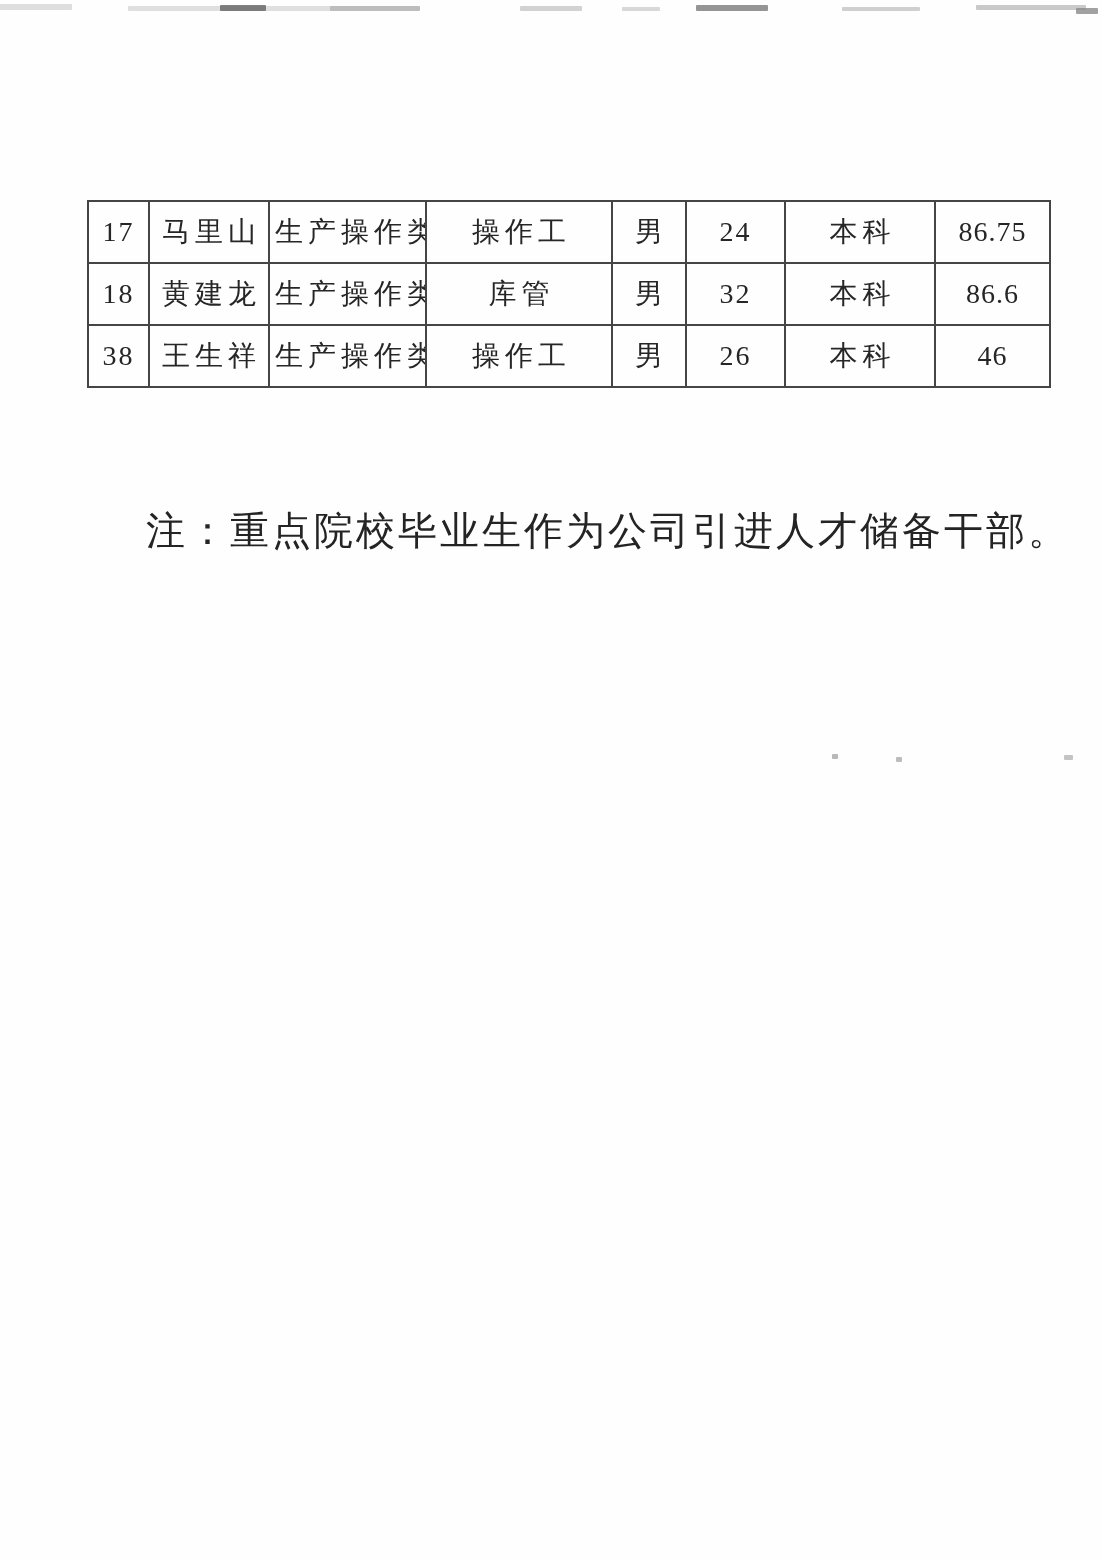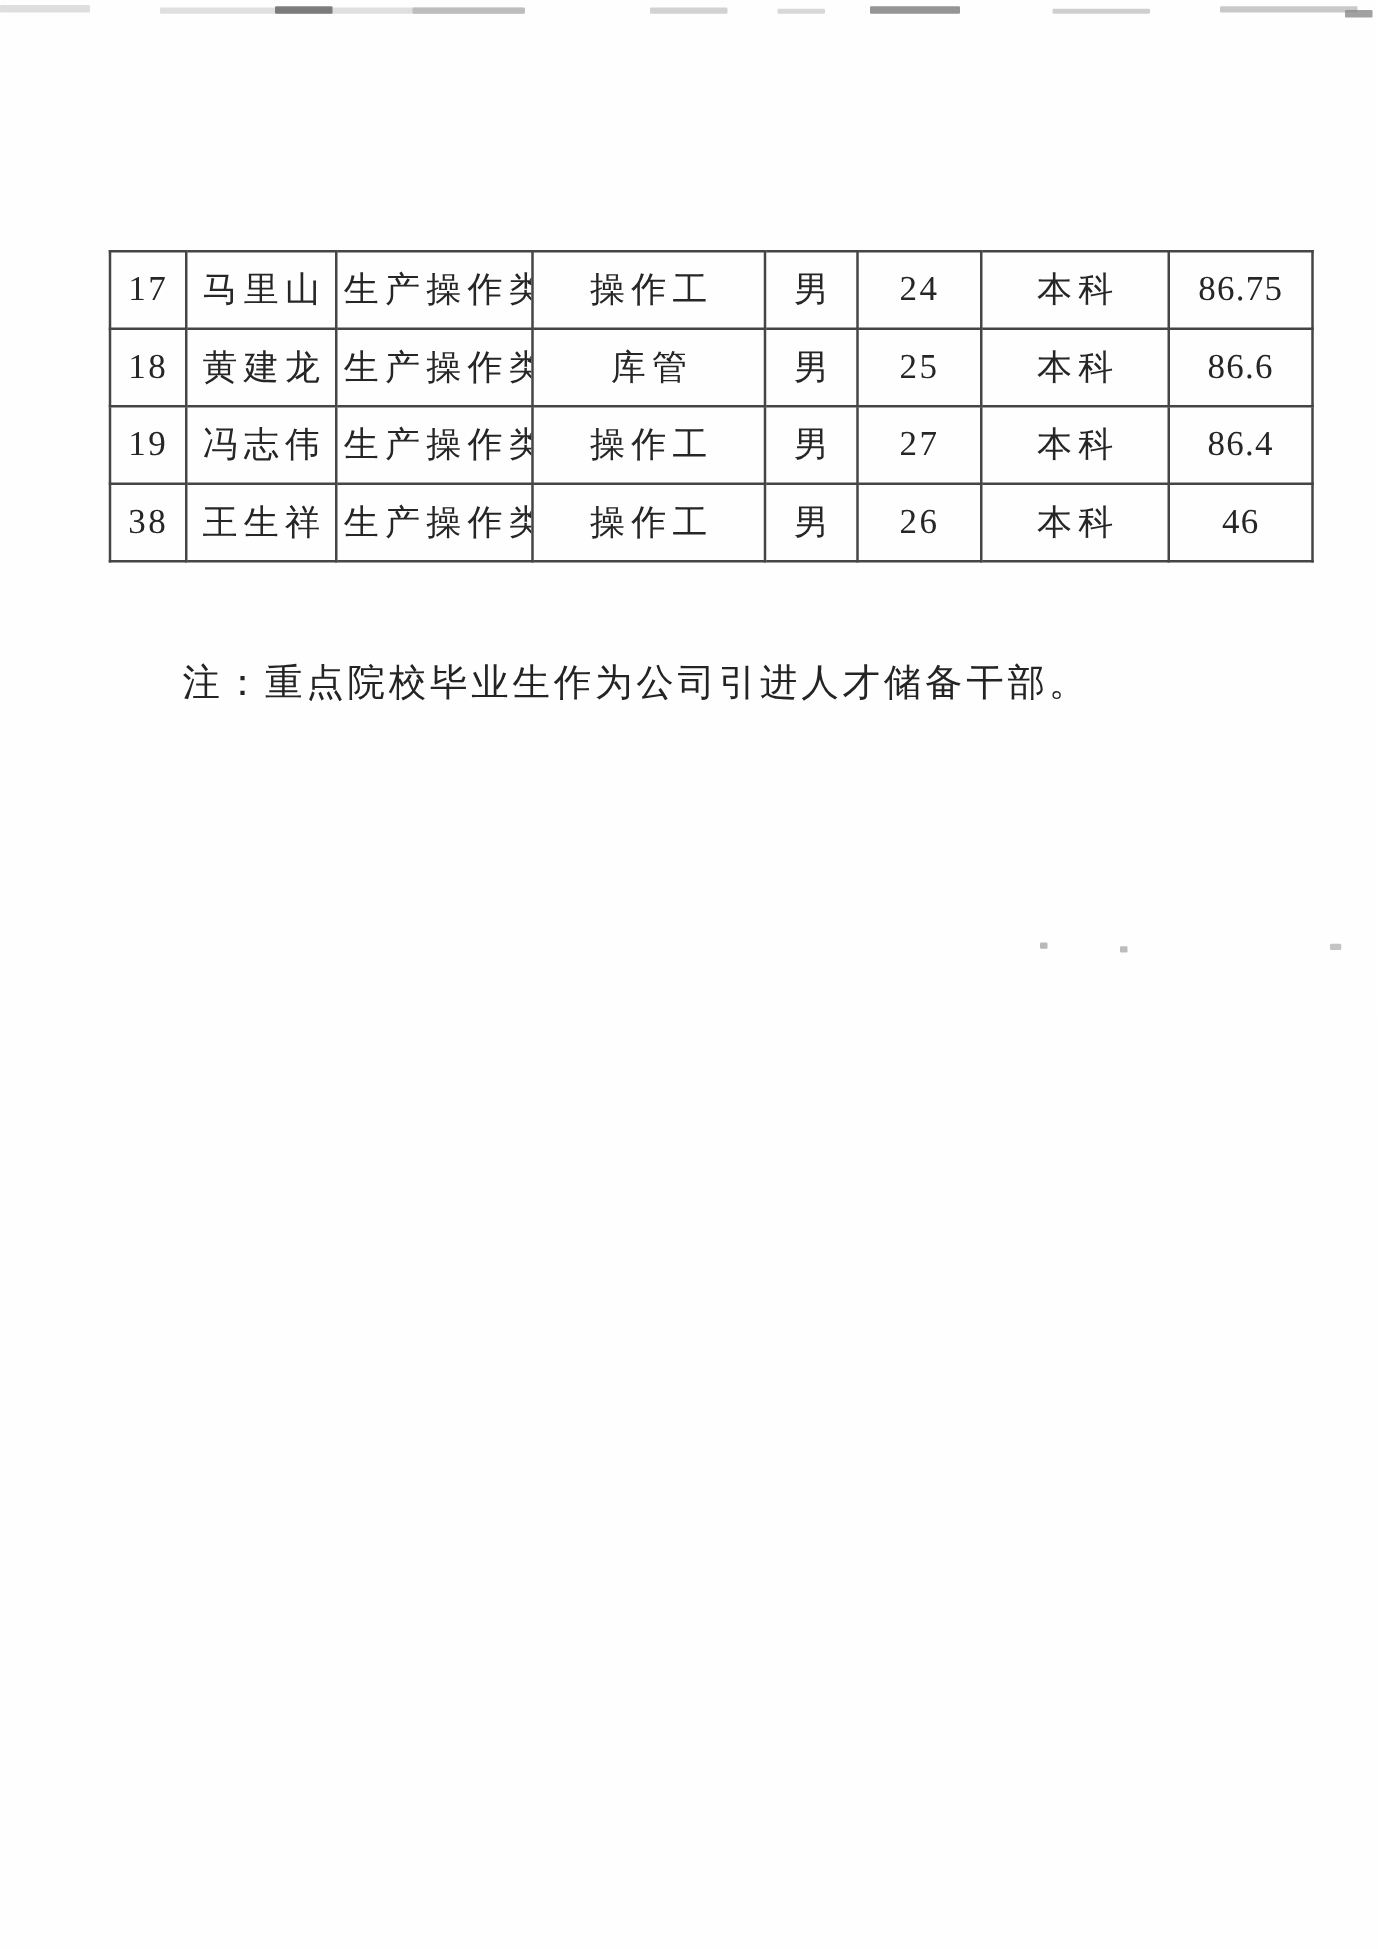--- a/index.html
+++ b/index.html
@@ -55,22 +55,22 @@
     margin-left: 20px;
   }
   td.score {
     letter-spacing: 1px;
     margin-left: 44px;
   }
 
   .note {
     position: absolute;
     left: 146px;
-    top: 526px;
-    font-size: 30px;
+    top: 504px;
+    font-size: 39px;
     letter-spacing: 3px;
     color: #242424;
     font-family: "Liberation Serif", "DejaVu Serif", serif;
     white-space: nowrap;
   }
 </style>
 </head>
 <body>
 
 <div class="page">
@@ -111,33 +111,23 @@
         <td class="num">24</td>
         <td class="cjk">本科</td>
         <td class="score">86.75</td>
       </tr>
       <tr>
         <td class="num">18</td>
         <td class="cjk">黄建龙</td>
         <td class="cjk">生产操作类</td>
         <td class="cjk">库管</td>
         <td class="cjk">男</td>
-        <td class="num">25</td>
+        <td class="num">32</td>
         <td class="cjk">本科</td>
         <td class="score">86.6</td>
-      </tr>
-      <tr>
-        <td class="num">19</td>
-        <td class="cjk">冯志伟</td>
-        <td class="cjk">生产操作类</td>
-        <td class="cjk">操作工</td>
-        <td class="cjk">男</td>
-        <td class="num">27</td>
-        <td class="cjk">本科</td>
-        <td class="score">86.4</td>
       </tr>
       <tr>
         <td class="num">38</td>
         <td class="cjk">王生祥</td>
         <td class="cjk">生产操作类</td>
         <td class="cjk">操作工</td>
         <td class="cjk">男</td>
         <td class="num">26</td>
         <td class="cjk">本科</td>
         <td class="score">46</td>

